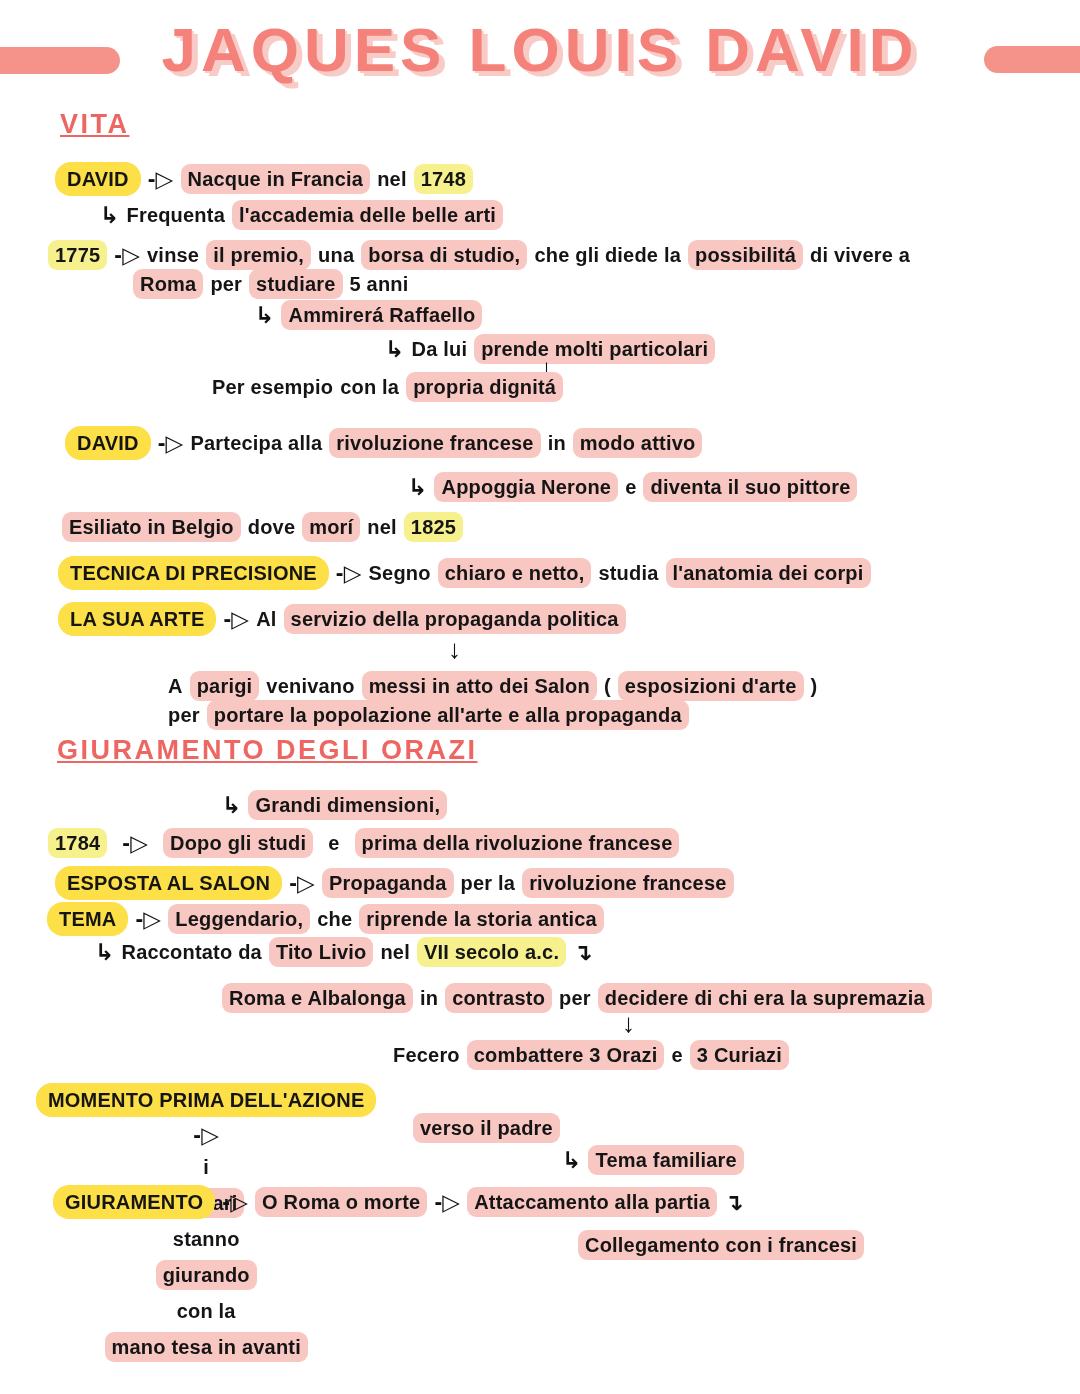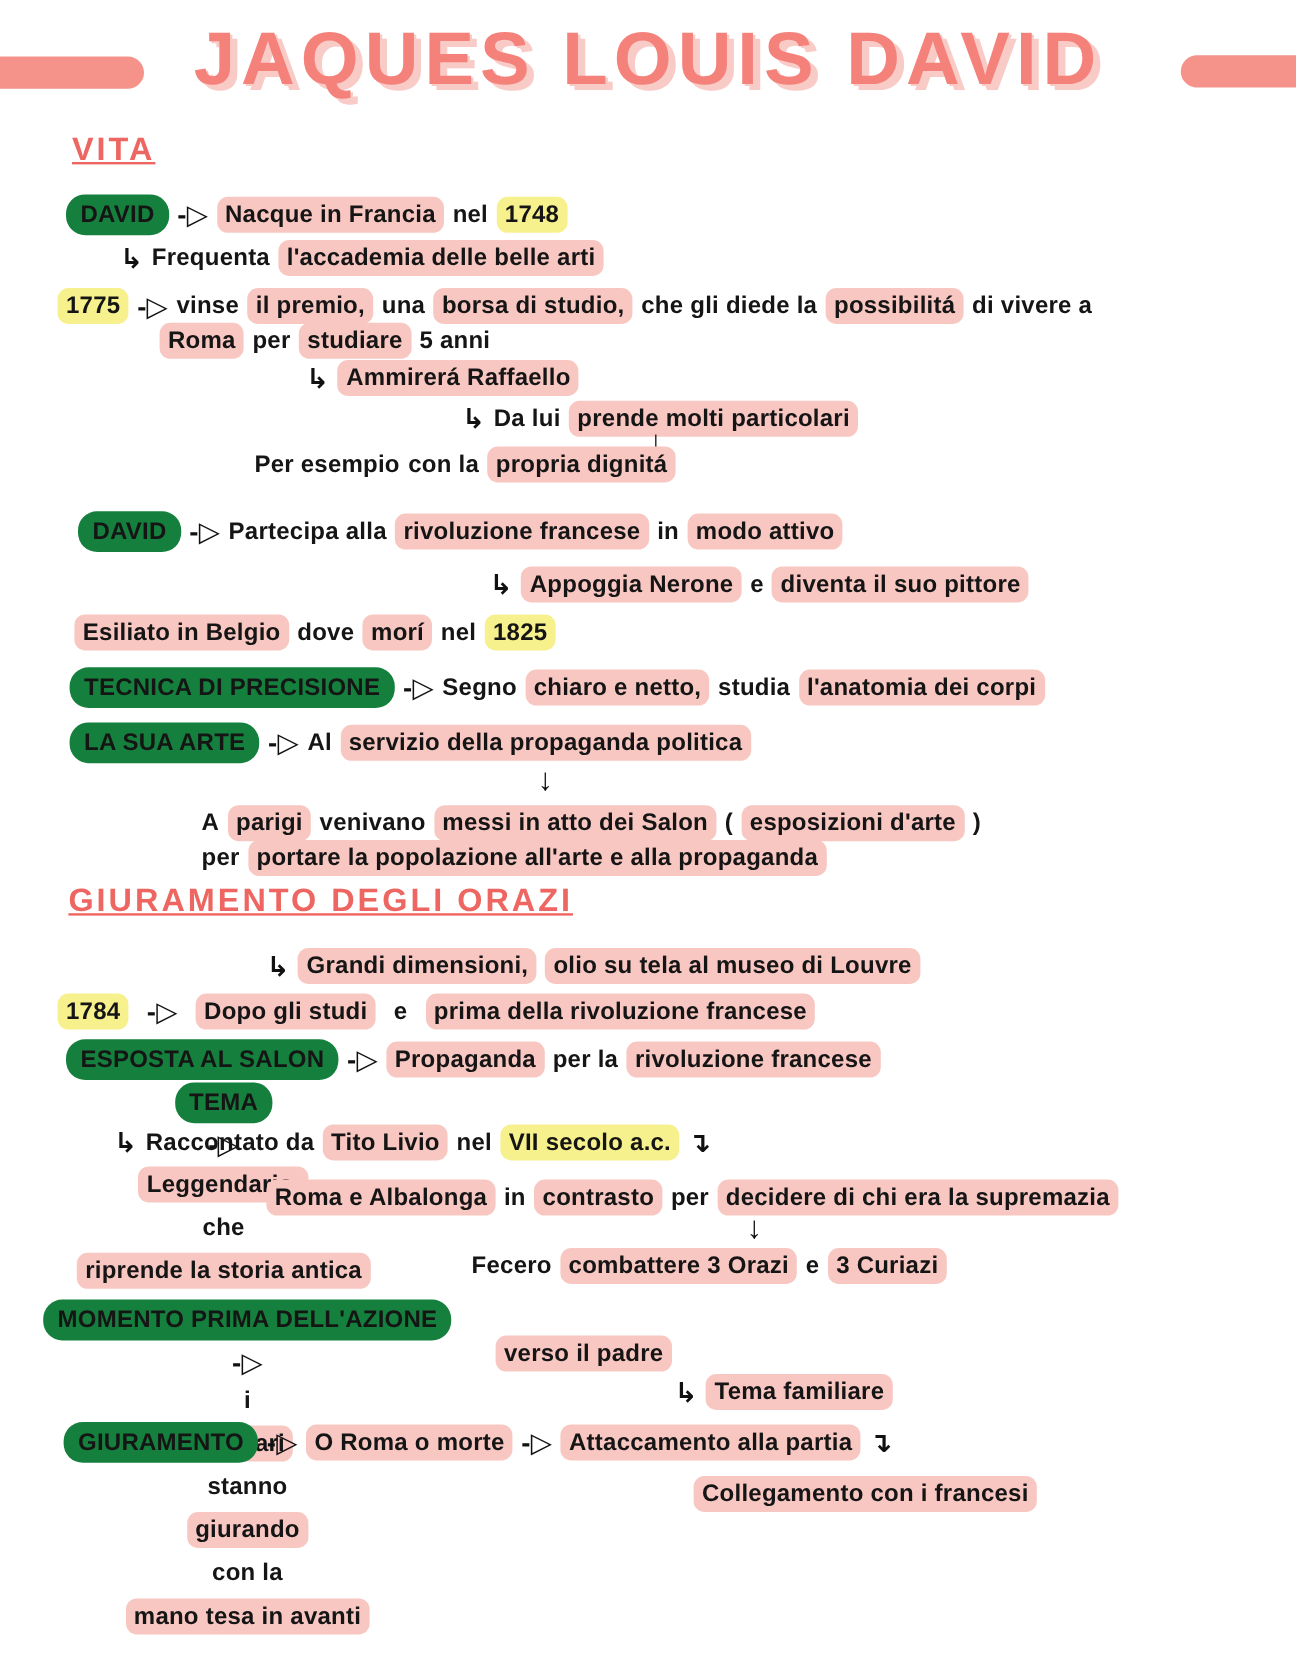--- a/index.html
+++ b/index.html
@@ -22,21 +22,21 @@
   }
 
   
   .line{
     position:absolute;display:flex;align-items:center;gap:7px;
     font-size:20px;font-weight:700;white-space:pre;line-height:28px;
     letter-spacing:0.2px;
   }
   .seg{display:inline-block;}
   .seg.hl{background:#f8c7c2;border-radius:9px;padding:1px 7px;}
-  .seg.pill{background:#15803d;border-radius:16px;padding:3px 12px;}
+  .seg.pill{background:#fde047;border-radius:16px;padding:3px 12px;}
   .seg.yellow{background:#f7f18d;border-radius:9px;padding:1px 7px;}
   .seg.icon{font-weight:700;font-size:23px;line-height:22px;color:#111;}
   .seg.icon.down{font-size:26px;}
   .line.heading .seg{
     color:#ee6661;font-size:27px;font-weight:800;letter-spacing:2.5px;text-decoration:underline;
   }
 </style>
 </head>
 <body>
 
@@ -56,24 +56,24 @@
       <div class="line line" style="top: 372px; left: 212px;"><span class="seg plain">Per esempio</span><span class="seg plain">con la</span><span class="seg hl">propria dignitá</span></div>
       <div class="line line" style="top: 426px; left: 65px;"><span class="seg pill">DAVID</span><span class="seg icon arrow">-▷</span><span class="seg plain">Partecipa alla</span><span class="seg hl">rivoluzione francese</span><span class="seg plain">in</span><span class="seg hl">modo attivo</span></div>
       <div class="line line" style="top: 472px; left: 408px;"><span class="seg icon hook">↳</span><span class="seg hl">Appoggia Nerone</span><span class="seg plain">e</span><span class="seg hl">diventa il suo pittore</span></div>
       <div class="line line" style="top: 512px; left: 62px; text-align: center;"><span class="seg hl">Esiliato in Belgio</span><span class="seg plain">dove</span><span class="seg hl">morí</span><span class="seg plain">nel</span><span class="seg yellow">1825</span></div>
       <div class="line line" style="top: 556px; left: 58px;"><span class="seg pill">TECNICA DI PRECISIONE</span><span class="seg icon arrow">-▷</span><span class="seg plain">Segno</span><span class="seg hl">chiaro e netto,</span><span class="seg plain">studia</span><span class="seg hl">l'anatomia dei corpi</span></div>
       <div class="line line" style="top: 602px; left: 58px;"><span class="seg pill">LA SUA ARTE</span><span class="seg icon arrow">-▷</span><span class="seg plain">Al</span><span class="seg hl">servizio della propaganda politica</span></div>
       <div class="line line" style="top: 638px; left: 448px;"><span class="seg icon down">↓</span></div>
       <div class="line line" style="top: 671px; left: 168px;"><span class="seg plain">A</span><span class="seg hl">parigi</span><span class="seg plain">venivano</span><span class="seg hl">messi in atto dei Salon</span><span class="seg plain">(</span><span class="seg hl">esposizioni d'arte</span><span class="seg plain">)</span></div>
       <div class="line line" style="top: 700px; left: 168px;"><span class="seg plain">per</span><span class="seg hl">portare la popolazione all'arte e alla propaganda</span></div>
       <div class="line heading" style="top: 736px; left: 57px;"><span class="seg htext">GIURAMENTO DEGLI ORAZI</span></div>
-      <div class="line line" style="top: 790px; left: 222px;"><span class="seg icon hook">↳</span><span class="seg hl">Grandi dimensioni,</span><span class="seg hl">olio su tela al museo di Louvre</span></div>
+      <div class="line line" style="top: 790px; left: 222px;"><span class="seg icon hook">↳</span><span class="seg hl">Grandi dimensioni,</span></div>
       <div class="line line" style="top: 828px; left: 48px; gap: 15px;"><span class="seg yellow">1784</span><span class="seg icon arrow">-▷</span><span class="seg hl">Dopo gli studi</span><span class="seg plain">e</span><span class="seg hl">prima della rivoluzione francese</span></div>
       <div class="line line" style="top: 866px; left: 55px;"><span class="seg pill">ESPOSTA AL SALON</span><span class="seg icon arrow">-▷</span><span class="seg hl">Propaganda</span><span class="seg plain">per la</span><span class="seg hl">rivoluzione francese</span></div>
-      <div class="line line" style="top: 902px; left: 64px; flex-direction: column;"><span class="seg pill">TEMA</span><span class="seg icon arrow">-▷</span><span class="seg hl">Leggendario,</span><span class="seg plain">che</span><span class="seg hl">riprende la storia antica</span></div>
+      <div class="line line" style="top: 902px; left: 47px;"><span class="seg pill">TEMA</span><span class="seg icon arrow">-▷</span><span class="seg hl">Leggendario,</span><span class="seg plain">che</span><span class="seg hl">riprende la storia antica</span></div>
       <div class="line line" style="top: 937px; left: 95px;"><span class="seg icon hook">↳</span><span class="seg plain">Raccontato da</span><span class="seg hl">Tito Livio</span><span class="seg plain">nel</span><span class="seg yellow">VII secolo a.c.</span><span class="seg icon curve">↴</span></div>
       <div class="line line" style="top: 983px; left: 222px;"><span class="seg hl">Roma e Albalonga</span><span class="seg plain">in</span><span class="seg hl">contrasto</span><span class="seg plain">per</span><span class="seg hl">decidere di chi era la supremazia</span></div>
       <div class="line line" style="top: 1012px; left: 622px;"><span class="seg icon down">↓</span></div>
       <div class="line line" style="top: 1040px; left: 393px;"><span class="seg plain">Fecero</span><span class="seg hl">combattere 3 Orazi</span><span class="seg plain">e</span><span class="seg hl">3 Curiazi</span></div>
       <div class="line line" style="top: 1083px; left: 36px; flex-direction: column;"><span class="seg pill">MOMENTO PRIMA DELL'AZIONE</span><span class="seg icon arrow">-▷</span><span class="seg plain">i</span><span class="seg hl">3 orari</span><span class="seg plain">stanno</span><span class="seg hl">giurando</span><span class="seg plain">con la</span><span class="seg hl">mano tesa in avanti</span></div>
       <div class="line line" style="top: 1113px; left: 413px;"><span class="seg hl">verso il padre</span></div>
       <div class="line line" style="top: 1145px; left: 562px;"><span class="seg icon hook">↳</span><span class="seg hl">Tema familiare</span></div>
       <div class="line line" style="top: 1185px; left: 53px;"><span class="seg pill">GIURAMENTO</span><span class="seg icon arrow">-▷</span><span class="seg hl">O Roma o morte</span><span class="seg icon arrow">-▷</span><span class="seg hl">Attaccamento alla partia</span><span class="seg icon curve">↴</span></div>
       <div class="line line" style="top: 1230px; left: 578px;"><span class="seg hl">Collegamento con i francesi</span></div>
     </div>

